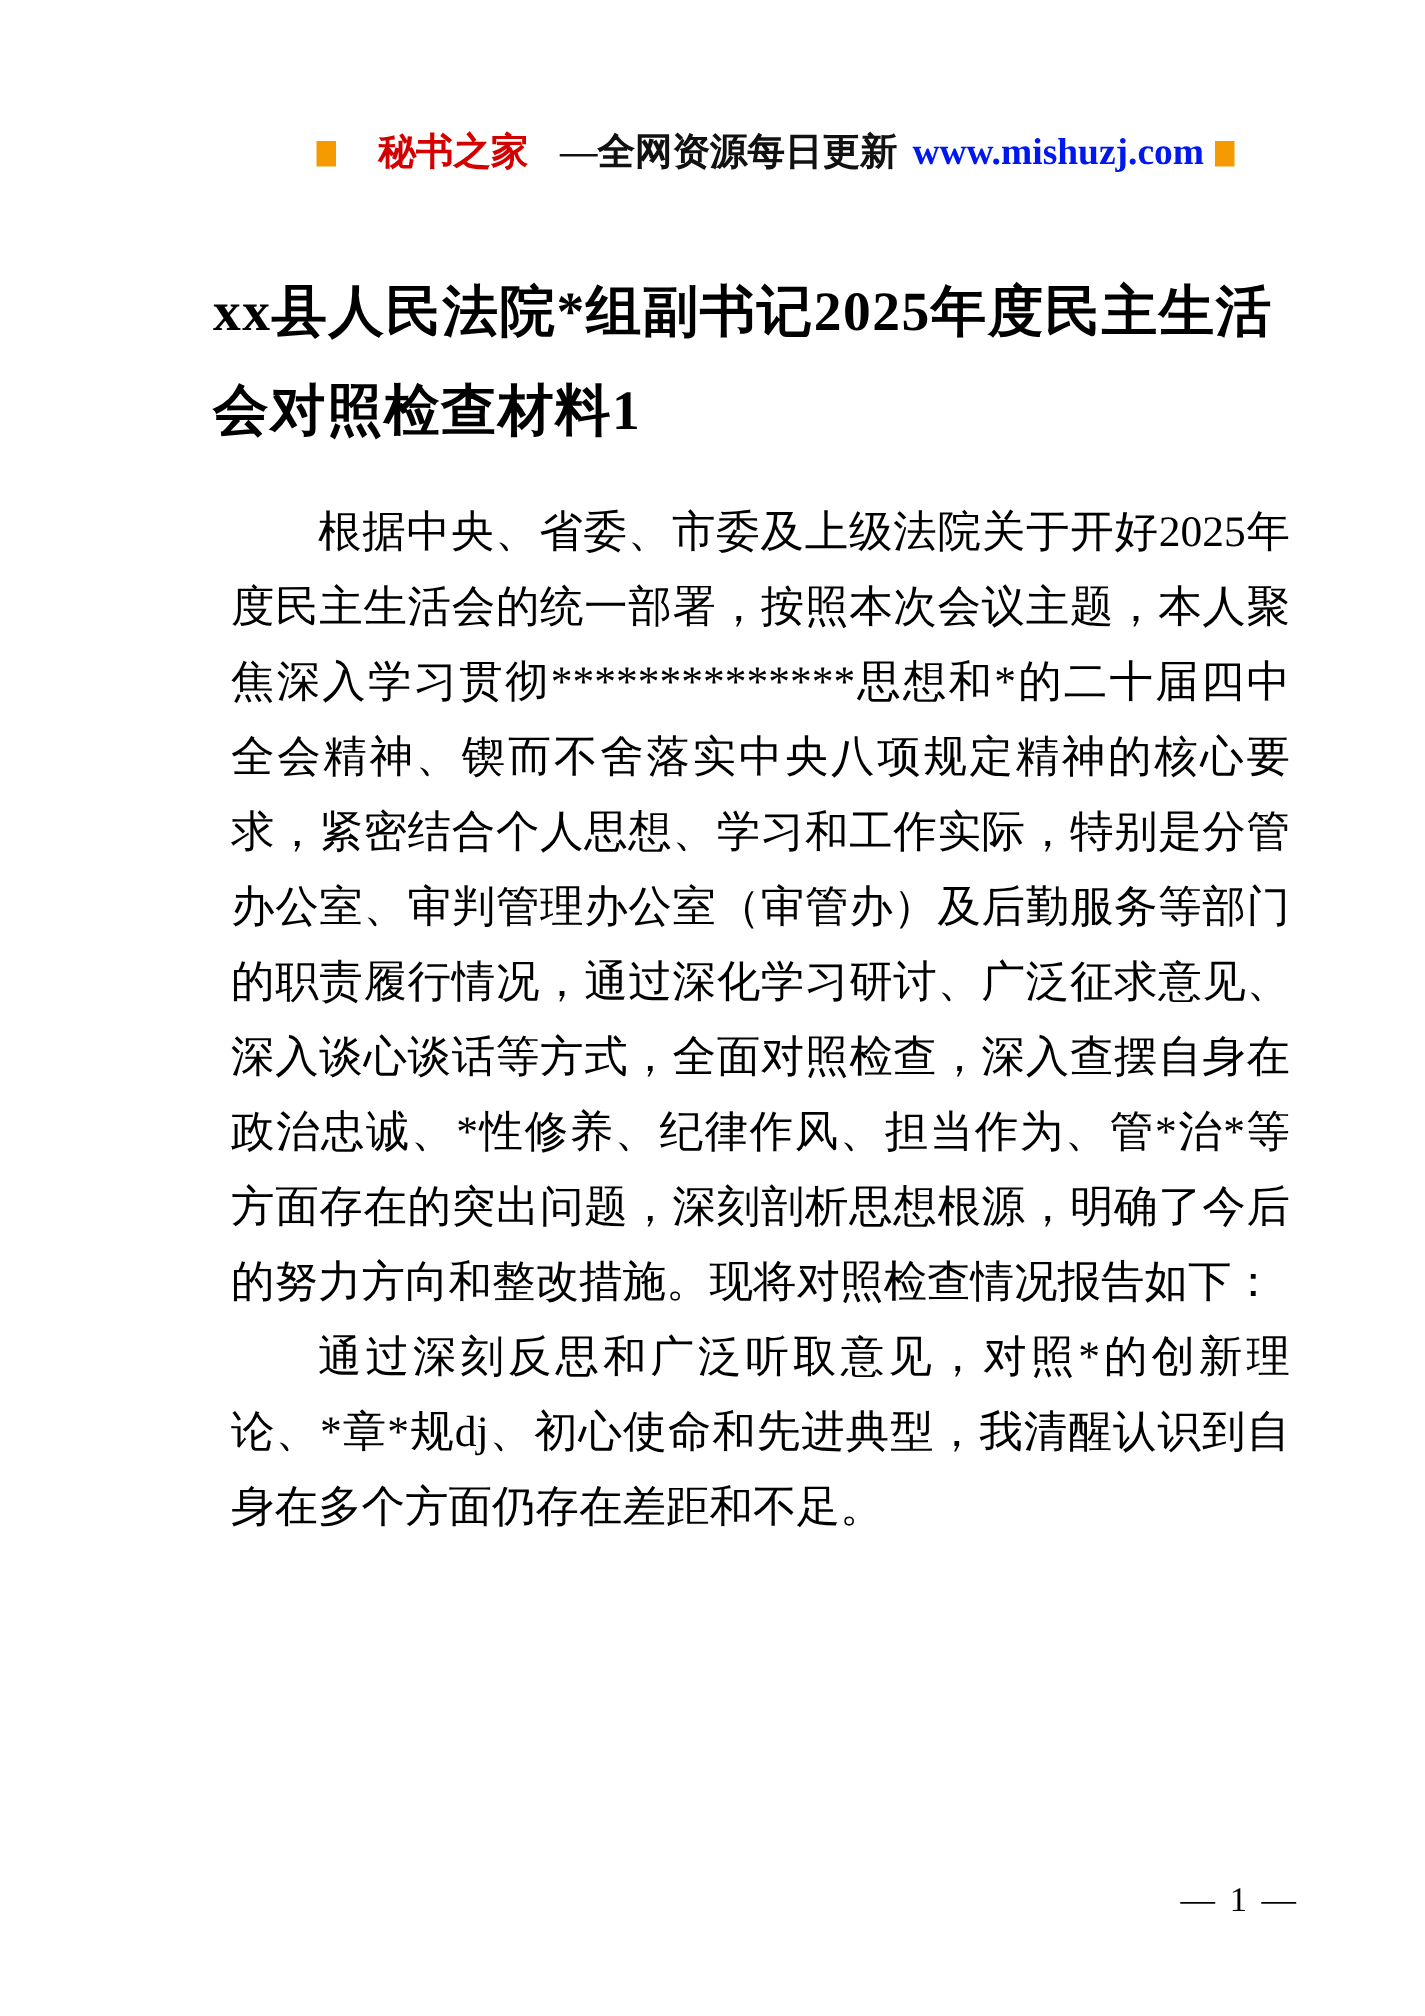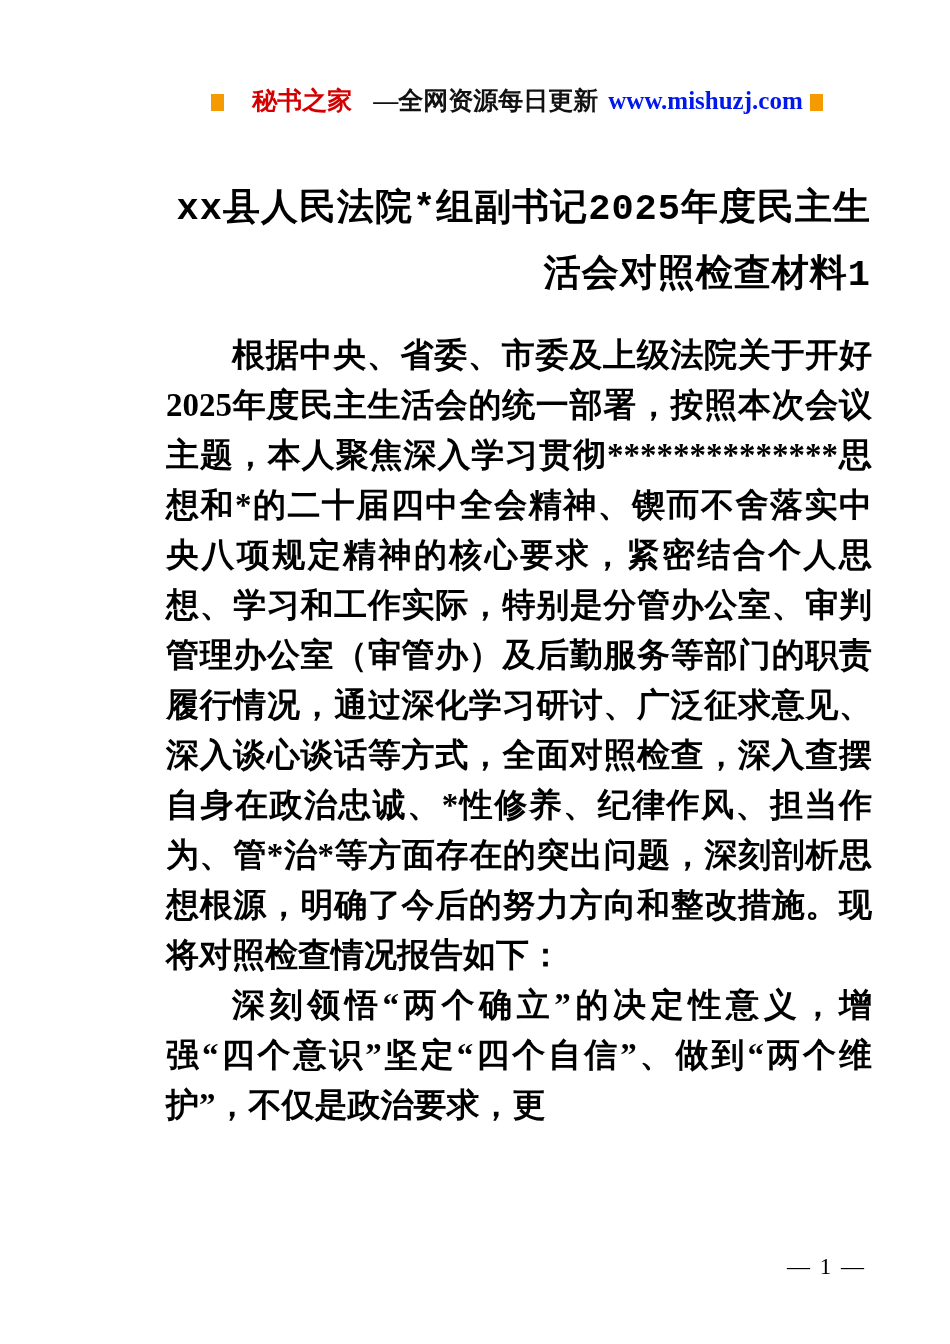--- a/index.html
+++ b/index.html
@@ -41,39 +41,37 @@
     margin-left: 10px;
     font-family: "Liberation Serif", "DejaVu Serif", serif;
   }
 
   
   .doc-title {
     position: absolute;
     top: 176px;
     left: 100px;
     right: 100px;
-    text-align: right;
+    text-align: left;
     font-size: 37px;
     font-weight: bold;
     line-height: 66px;
     letter-spacing: 1px;
-    font-family: Liberation Mono, monospace;
   }
 
   
   .doc-body {
     position: absolute;
     top: 330px;
-    left: 124px;
+    left: 112px;
     width: 706px;
-    font-size: 33px;
+    font-size: 29px;
     line-height: 50px;
     text-align: justify;
     text-justify: inter-ideograph;
-    font-weight: bold;
   }
   .doc-body p {
     margin: 0;
     padding: 0;
     text-indent: 2em;
   }
 
   
   .doc-footer {
     position: absolute;
@@ -90,18 +88,18 @@
 <div class="page">
 
   <div class="doc-header">
     <span class="mark"></span><span class="brand">秘书之家</span><span class="tagline">—全网资源每日更新</span><span class="url">www.mishuzj.com</span><span class="mark"></span>
   </div>
 
   <div class="doc-title">xx县人民法院*组副书记2025年度民主生活会对照检查材料1</div>
 
   <div class="doc-body">
     <p>根据中央、省委、市委及上级法院关于开好2025年度民主生活会的统一部署，按照本次会议主题，本人聚焦深入学习贯彻**************思想和*的二十届四中全会精神、锲而不舍落实中央八项规定精神的核心要求，紧密结合个人思想、学习和工作实际，特别是分管办公室、审判管理办公室（审管办）及后勤服务等部门的职责履行情况，通过深化学习研讨、广泛征求意见、深入谈心谈话等方式，全面对照检查，深入查摆自身在政治忠诚、*性修养、纪律作风、担当作为、管*治*等方面存在的突出问题，深刻剖析思想根源，明确了今后的努力方向和整改措施。现将对照检查情况报告如下：</p>
-    <p>深刻领悟“两个确立”的决定性意义，增强“四个意识”坚定“四个自信”、做到“两个维护”，不仅是政治要求，更</p>
+    <p>通过深刻反思和广泛听取意见，对照*的创新理论、*章*规dj、初心使命和先进典型，我清醒认识到自身在多个方面仍存在差距和不足。</p>
   </div>
 
   <div class="doc-footer">— 1 —</div>
 
 </div>
 
 </body></html>

